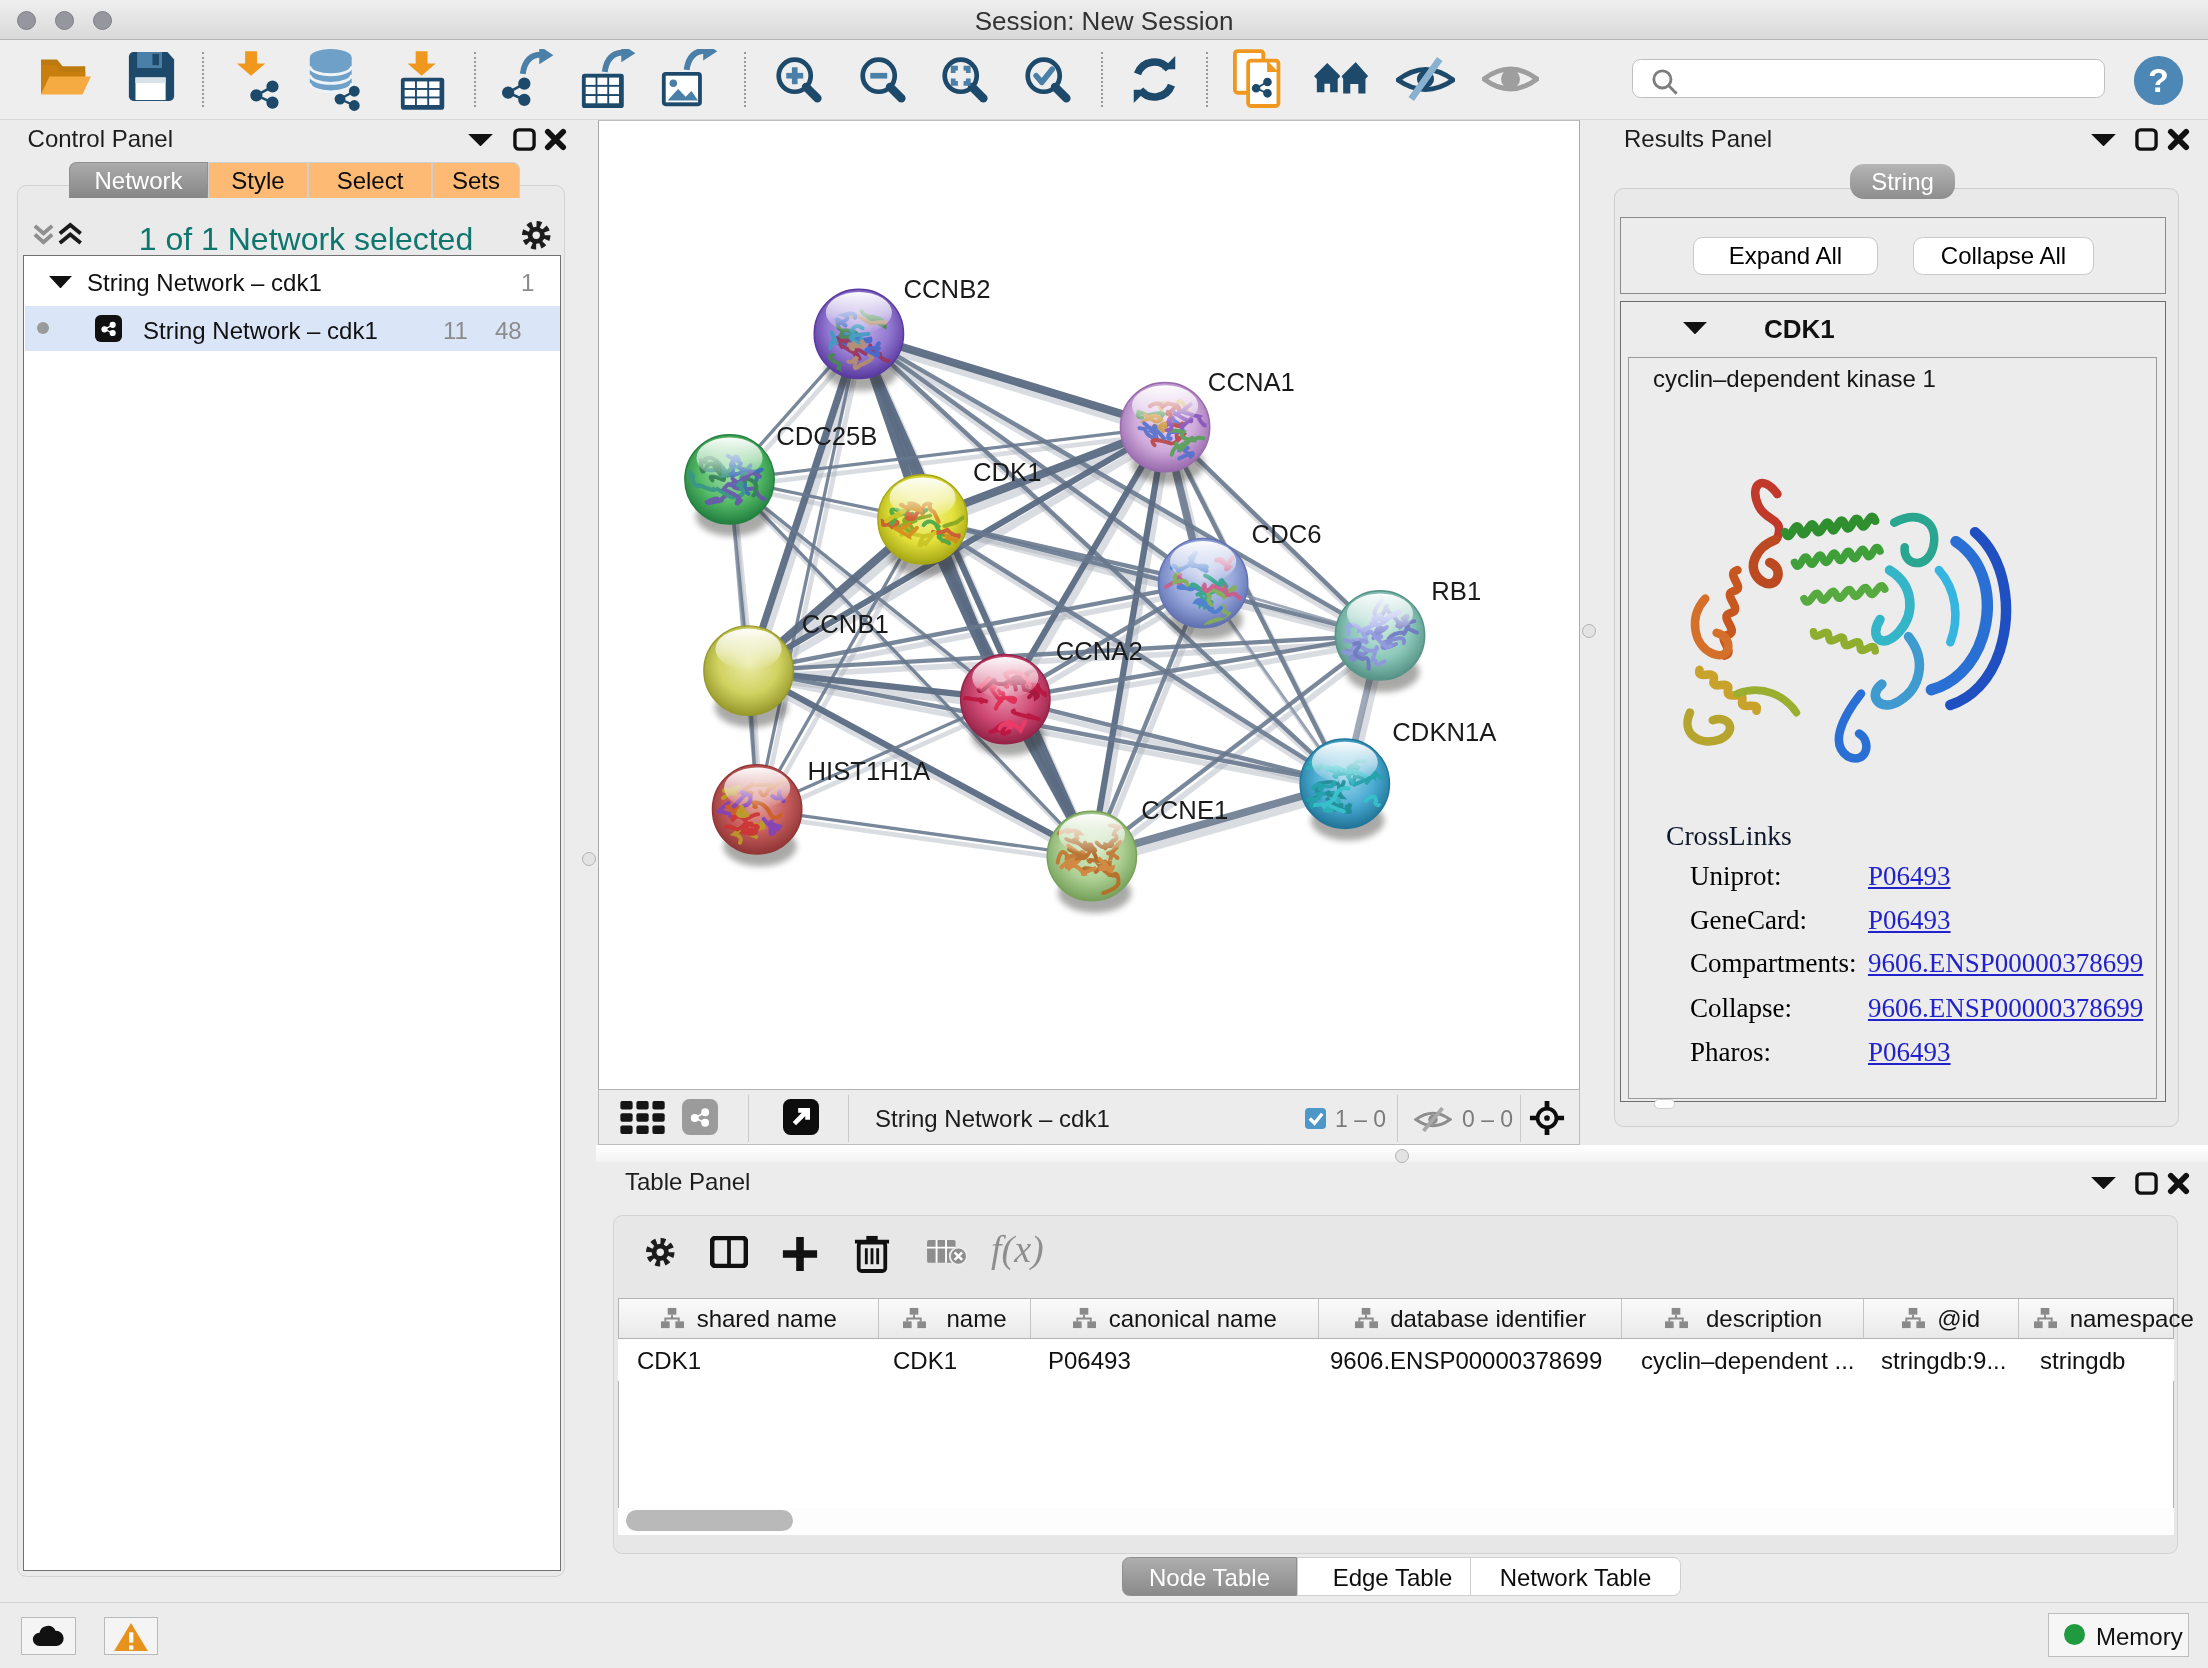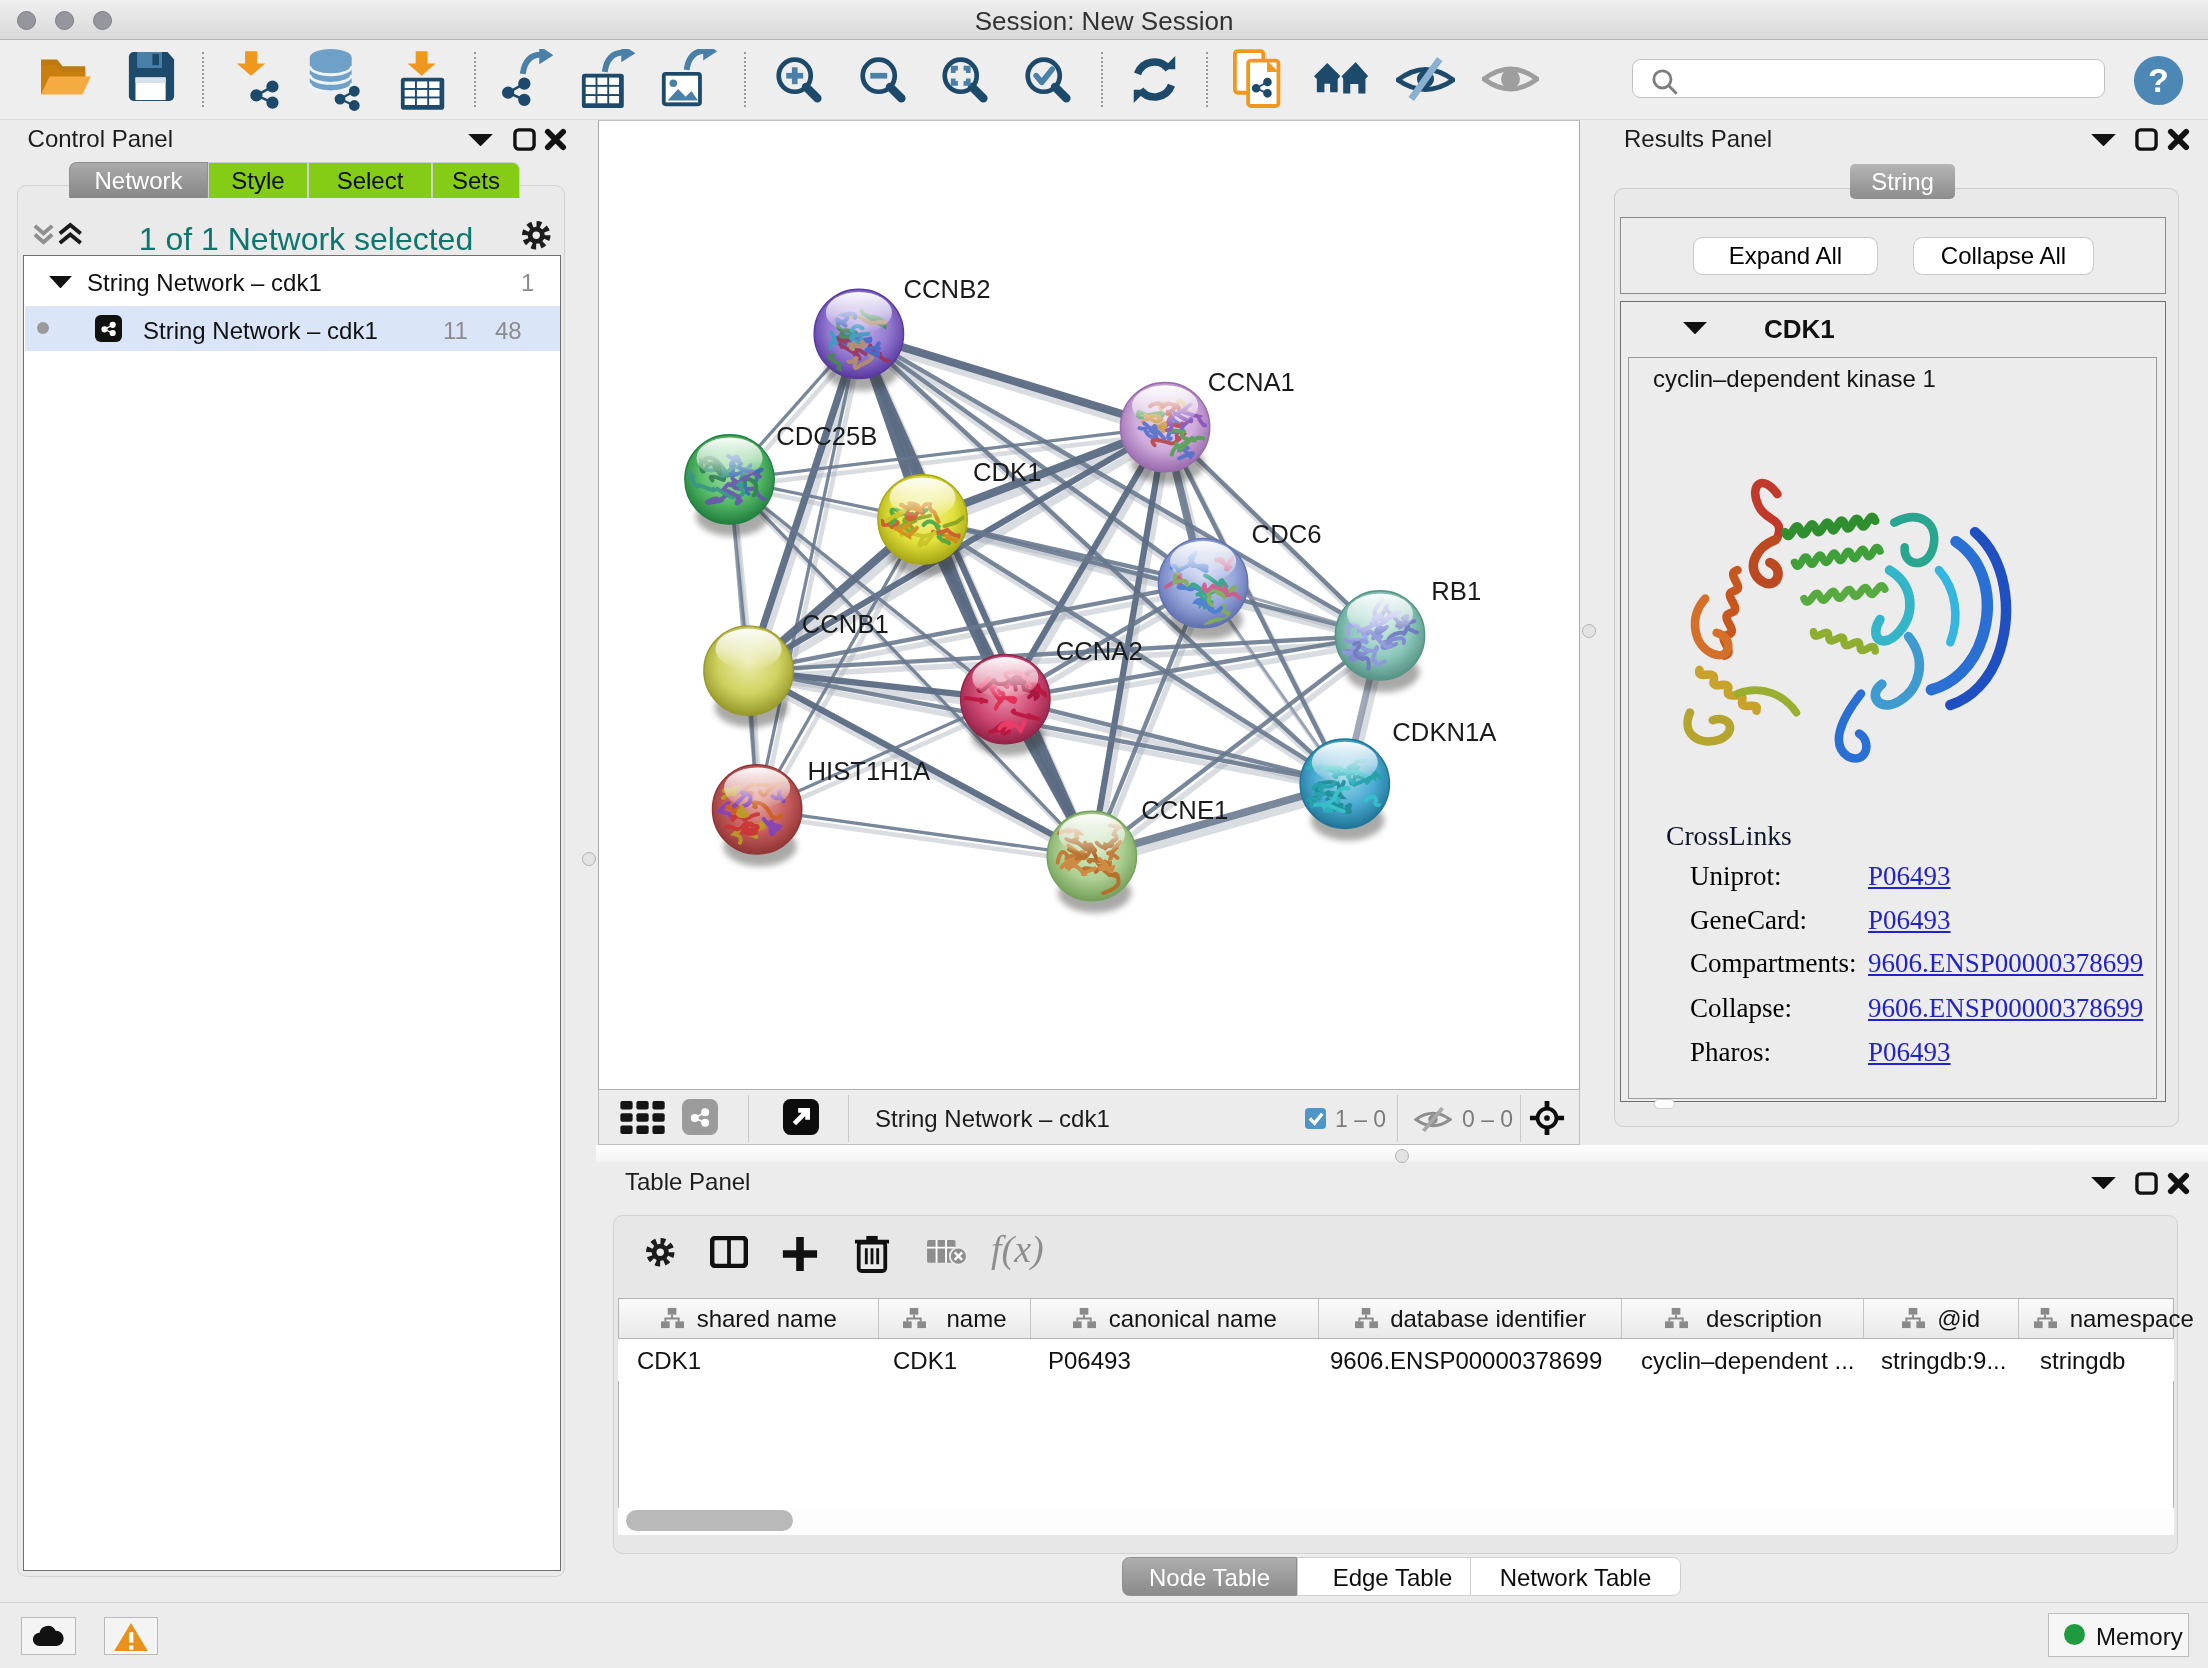--- a/index.html
+++ b/index.html
@@ -12,21 +12,21 @@
   font-size:26px; font-weight:500; color:#323232; }
 #toolbar { left:0; top:40px; width:2208px; height:80px; background:#eeeeee;
   border-bottom:1px solid #d9d9d9; }
 .tsep { position:absolute; top:52px; height:55px; width:0; border-left:2.9px dotted #999; }
 #searchbox { position:absolute; left:1632px; top:59px; width:473px; height:39px;
   background:#fff; border:1.9px solid #c0c0c0; border-radius:8.6px; }
 .paneltitle { font-size:24px; color:#1d1d1d; }
 
 #cp-tabs { position:absolute; top:162px; left:69px; height:36px; }
 .tab { float:left; height:36px; font-size:24px; text-align:center; line-height:36px;
-  background:#84cc16; border:1px solid #cfcfcf; border-bottom:none; color:#0c0c0c; }
+  background:#fdba74; border:1px solid #cfcfcf; border-bottom:none; color:#0c0c0c; }
 .tabsel { background:linear-gradient(#ababab,#868686); color:#fff;
   border-color:#8f8f8f; }
 #cp-body { left:17px; top:185px; width:548px; height:1392px; background:#eaeaea;
   border:1px solid #d2d2d2; border-radius:9.5px; }
 #cp-list { left:23px; top:255px; width:538px; height:1316px; background:#fff;
   border:1.9px solid #707070; }
 .graynum { color:#8c8c8c; position:absolute; font-size:24px; }
 
 #canvas { left:598px; top:120px; width:982px; height:969px; background:#fff;
   border-left:1px solid #a9a9a9; border-right:1px solid #a9a9a9; border-top:1px solid #bdbdbd;}
@@ -775,21 +775,21 @@
 <svg class="abs" style="left:2091px;top:134px" width="25" height="12.4" viewBox="0 0 26 13" xmlns="http://www.w3.org/2000/svg">
     <path d="M0 0 h26 l-13.0 13 z" fill="#111"></path>
   </svg>
 <svg class="abs" style="left:2135px;top:128px" width="23" height="23" viewBox="0 0 24 24" xmlns="http://www.w3.org/2000/svg">
     <rect x="2" y="2" width="20" height="20" rx="4" fill="none" stroke="#111" stroke-width="3.5"></rect>
   </svg>
 <svg class="abs" style="left:2167px;top:128px" width="23" height="23" viewBox="0 0 24 24" xmlns="http://www.w3.org/2000/svg">
     <path d="M4 4 L20 20 M20 4 L4 20" stroke="#111" stroke-width="6" stroke-linecap="round"></path>
   </svg>
 <div id="rp-box" class="abs"></div>
-<div class="abs" style="left:1850px;top:164px;width:105px;height:35px;background:linear-gradient(#b5b5b5,#8d8d8d);border-radius:5px;color:#fff;font-size:24px;text-align:center;line-height:35px">String</div>
+<div class="abs" style="left:1850px;top:164px;width:105px;height:35px;background:linear-gradient(#b5b5b5,#8d8d8d);border-radius:14px;color:#fff;font-size:24px;text-align:center;line-height:35px">String</div>
 <div id="rp-sub1" class="abs"></div>
 <div class="btn" style="left:1693px;top:237px;width:185px;height:38px;line-height:36px">Expand All</div>
 <div class="btn" style="left:1913px;top:237px;width:181px;height:38px;line-height:36px">Collapse All</div>
 <div id="rp-sub2" class="abs"></div>
 <svg class="abs" style="left:1683px;top:322px" width="24" height="12.4" viewBox="0 0 25 13" xmlns="http://www.w3.org/2000/svg">
     <path d="M0 0 h25 l-12.5 13 z" fill="#111"></path>
   </svg>
 <div class="abs" style="left:1764px;top:314px;font-size:26px;font-weight:bold;color:#111">CDK1</div>
 <div id="rp-inner" class="abs"></div>
 <div class="abs" style="left:1653px;top:365px;font-size:24px;color:#151515">cyclin–dependent kinase 1</div>

